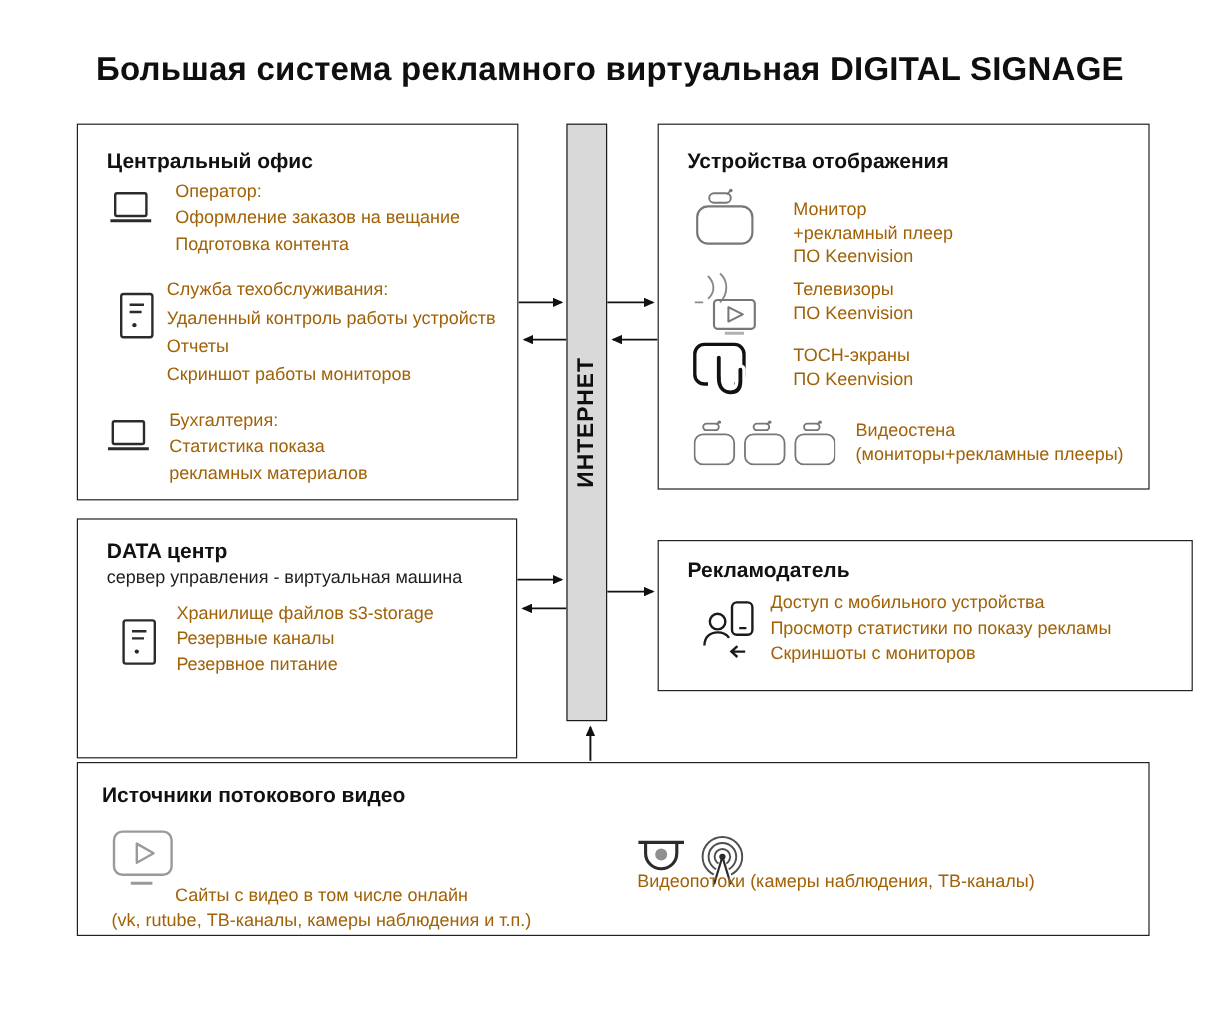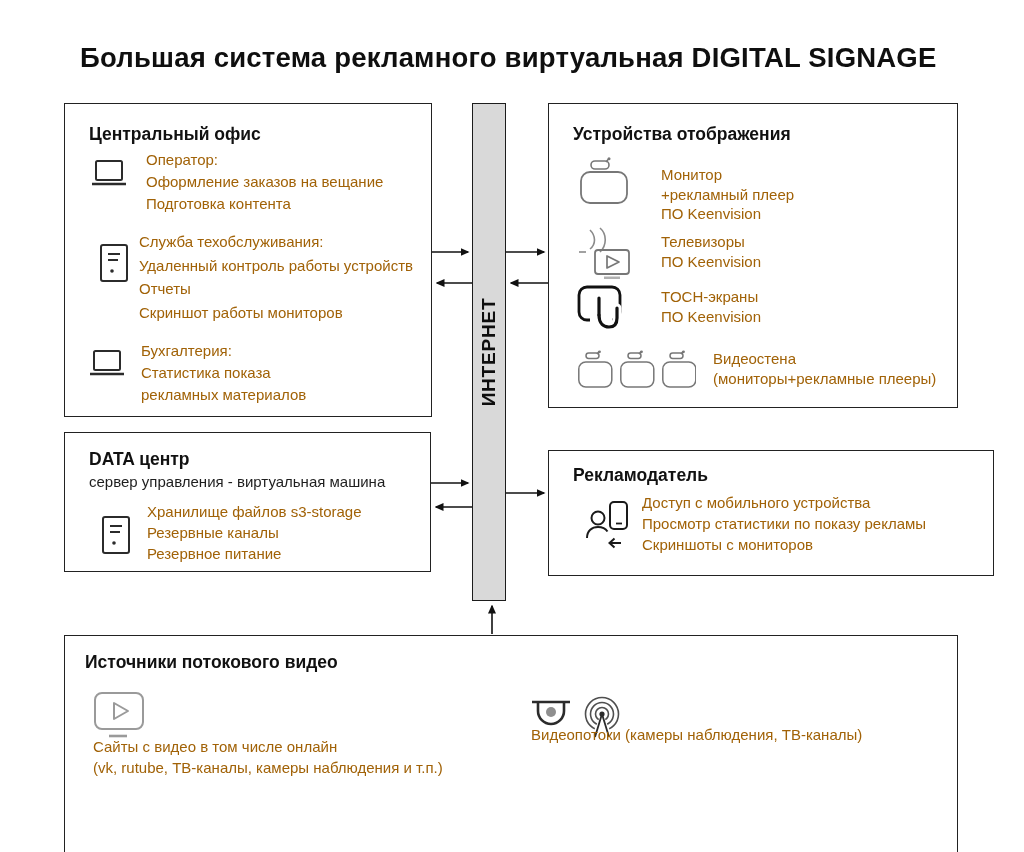--- a/index.html
+++ b/index.html
@@ -35,23 +35,23 @@
   .lines {
     position: absolute;
     font-size: 15px; color: #a16207;
     white-space: pre-line; line-height: 22px;
   }
   .lines.lh19 { line-height: 19.5px; }
   .lines.lh21 { line-height: 21px; }
   .lines.lh23 { line-height: 23.5px; }
   #central-office   { left: 64px;  top: 103px; width: 368px; height: 314px; padding-left: 30px; }
   #display-devices  { left: 548px; top: 103px; width: 410px; height: 305px; }
-  #data-center      { left: 64px;  top: 432px; width: 367px; height: 140px; }
+  #data-center      { left: 64px;  top: 432px; width: 367px; height: 200px; }
   #advertiser       { left: 548px; top: 450px; width: 446px; height: 126px; }
-  #video-sources    { left: 64px;  top: 635px; width: 894px; height: 218px; }
+  #video-sources    { left: 64px;  top: 635px; width: 894px; height: 145px; text-align: center; }
   .internet-bar {
     position: absolute; left: 472px; top: 103px; width: 34px; height: 498px;
     background: #d9d9d9; border: 1.8px solid #1c1c1c;
     display: flex; align-items: center; justify-content: center;
   }
   .internet-bar span {
     transform: rotate(-90deg);
     font-size: 19px; font-weight: 700; color: #0e0e0e;
     letter-spacing: 0.8px; white-space: nowrap;
   }

